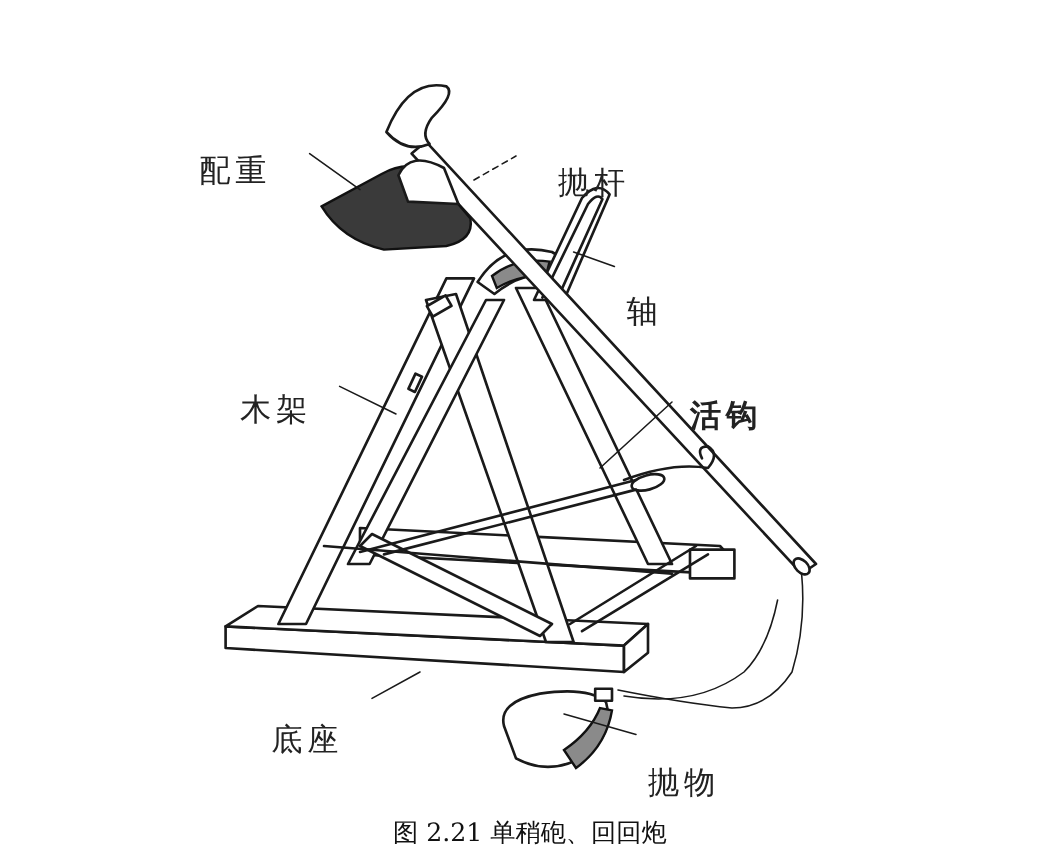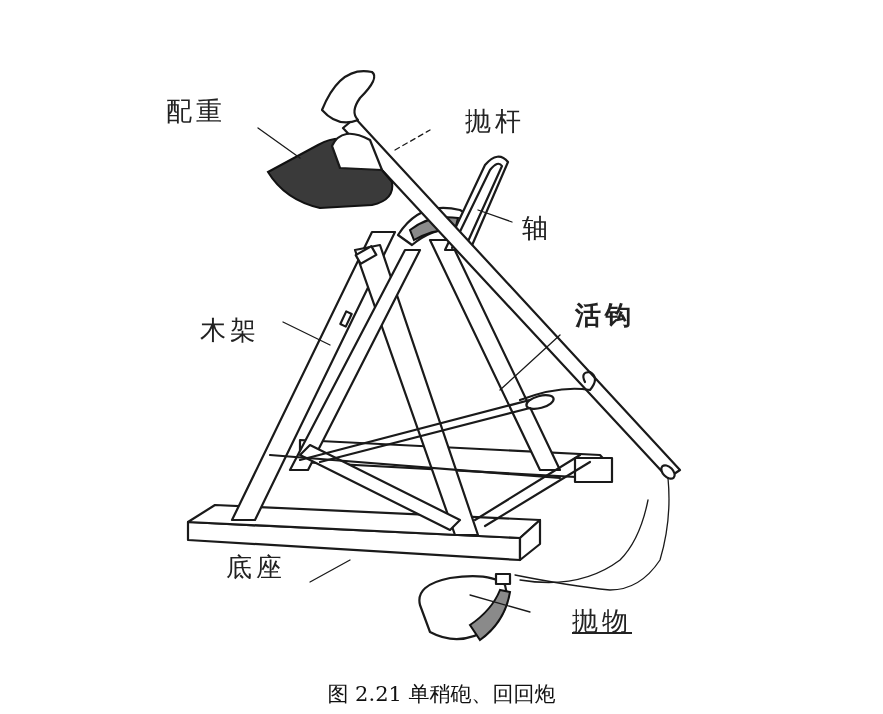--- a/index.html
+++ b/index.html
@@ -1,20 +1,20 @@
 <!DOCTYPE html>
 <html><head>
 <meta charset="utf-8">
 <style>
   html, body { margin: 0; padding: 0; background: #ffffff; }
   body { width: 883px; height: 714px; position: relative; overflow: hidden;
          font-family: "DejaVu Sans", sans-serif; }
   #figure { position: absolute; left: 0; top: 0; width: 883px; height: 714px; }
   .label { position: absolute; font-family: "DejaVu Sans", sans-serif; font-size: 26px;
-           color: #222; letter-spacing: 4px; line-height: 1; }
+           color: #222; letter-spacing: 4px; line-height: 1; margin-top: 32px; }
   #caption { position: absolute; left: 0; width: 883px; top: 680px; text-align: center;
              font-family: "DejaVu Serif", serif; font-size: 21px; color: #111; }
   svg .ln { fill: none; stroke: #1a1a1a; stroke-width: 2.2; stroke-linecap: round; stroke-linejoin: round; }
   svg .thin { fill: none; stroke: #1a1a1a; stroke-width: 1.3; stroke-linecap: round; }
   svg .fillw { fill: #ffffff; stroke: #1a1a1a; stroke-width: 2.2; stroke-linejoin: round; }
   svg .dark { fill: #3a3a3a; stroke: #111; stroke-width: 2; }
   svg .grey { fill: #8a8a8a; stroke: #111; stroke-width: 2; }
 </style>
 </head>
 <body>
@@ -94,19 +94,19 @@
       <line class="thin" x1="283" y1="322" x2="330" y2="345"></line>
       <line class="thin" x1="560" y1="335" x2="500" y2="390"></line>
       <line class="thin" x1="310" y1="582" x2="350" y2="560"></line>
       <line class="thin" x1="470" y1="595" x2="530" y2="612"></line>
     </g>
   </svg>
 
   <div class="label" style="left:166px; top:98px;">配重</div>
   <div class="label" style="left:465px; top:108px;">抛杆</div>
   <div class="label" style="left:522px; top:215px;">轴</div>
-  <div class="label" style="left:200px; top:317px;text-align:center;">木架</div>
+  <div class="label" style="left:200px; top:297px;text-align:center;">木架</div>
   <div class="label" style="left:575px; top:302px;font-weight:bold;">活钩</div>
-  <div class="label" style="left:226px; top:556px;font-family:Liberation Mono, monospace;">底座</div>
-  <div class="label" style="left:572px; top:608px;text-decoration:underline;">抛物</div>
+  <div class="label" style="left:226px; top:572px;">底座</div>
+  <div class="label" style="left:540px; top:608px;">抛物</div>
 
   <div id="caption">图 2.21 单稍砲、回回炮</div>
 </div>
 
 </body></html>

